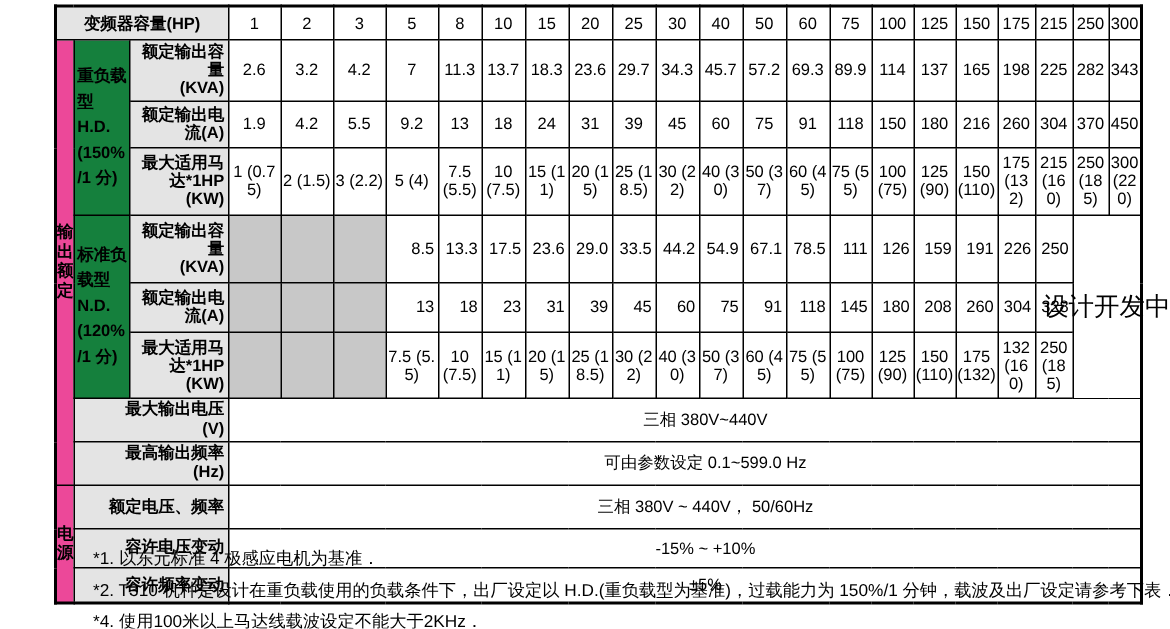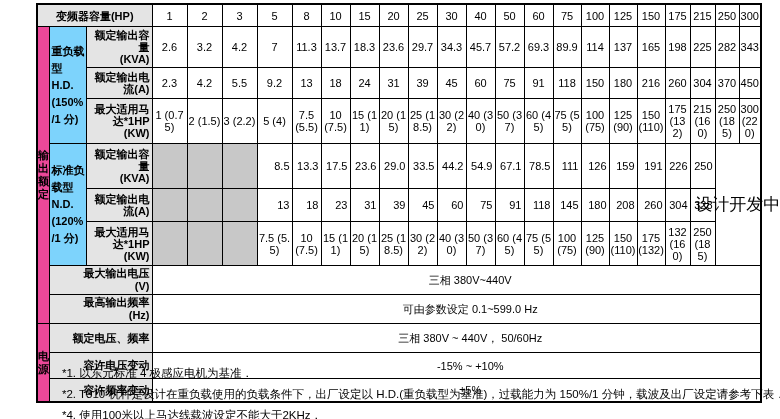--- a/index.html
+++ b/index.html
@@ -39,21 +39,21 @@
     padding:1px 2px;white-space:pre-line;word-break:normal;
     line-height:12px;
   }
   td.hdrlbl{text-align:center;white-space:normal;}
   td.wide{padding-left:19px;white-space:normal;line-height:13px;}
   td.vlbl{
     background:#ec4899;font-weight:bold;text-align:center;
     padding:0;line-height:13px;white-space:normal;
   }
   td.typelbl{
-    background:#7dd3fc;font-weight:bold;text-align:left;
+    background:#15803d;font-weight:bold;text-align:left;
     padding:0 0 0 2px;white-space:pre-line;word-break:normal;
     line-height:17px;
   }
   td.d{background:#fff;}
   td.d.gray{background:#c8c8c8;}
   tr.right td.d{text-align:right;padding-right:2px;}
   td.val{text-align:center;white-space:normal;padding-left:28px;}
   td.dev{position:relative;background:#fff;overflow:visible;}
   td.dev span{
     position:absolute;left:50%;top:50%;
@@ -153,21 +153,21 @@
           <td class="d">165</td>
           <td class="d">198</td>
           <td class="d">225</td>
           <td class="d">282</td>
           <td class="d">343</td>
         </tr>
 
     <tr class="r3">
       <td class="lbl">额定输出电
 流(A)</td>
-    <td class="d">2.3</td>
+    <td class="d">1.9</td>
           <td class="d">4.2</td>
           <td class="d">5.5</td>
           <td class="d">9.2</td>
           <td class="d">13</td>
           <td class="d">18</td>
           <td class="d">24</td>
           <td class="d">31</td>
           <td class="d">39</td>
           <td class="d">45</td>
           <td class="d">60</td>

